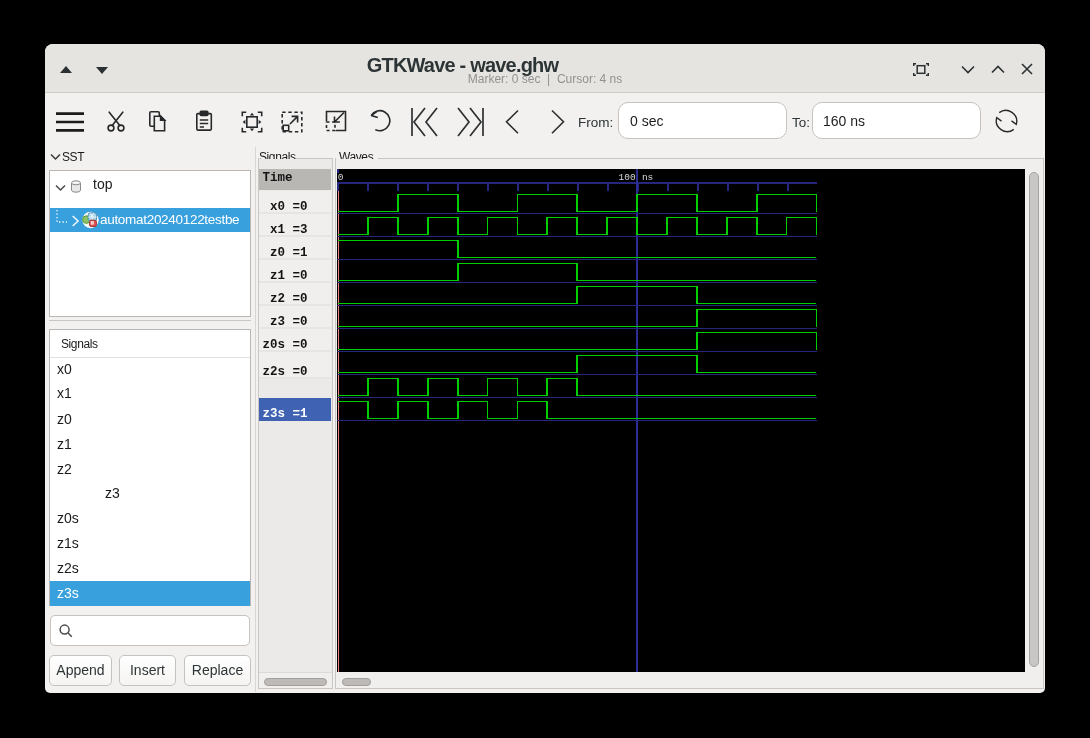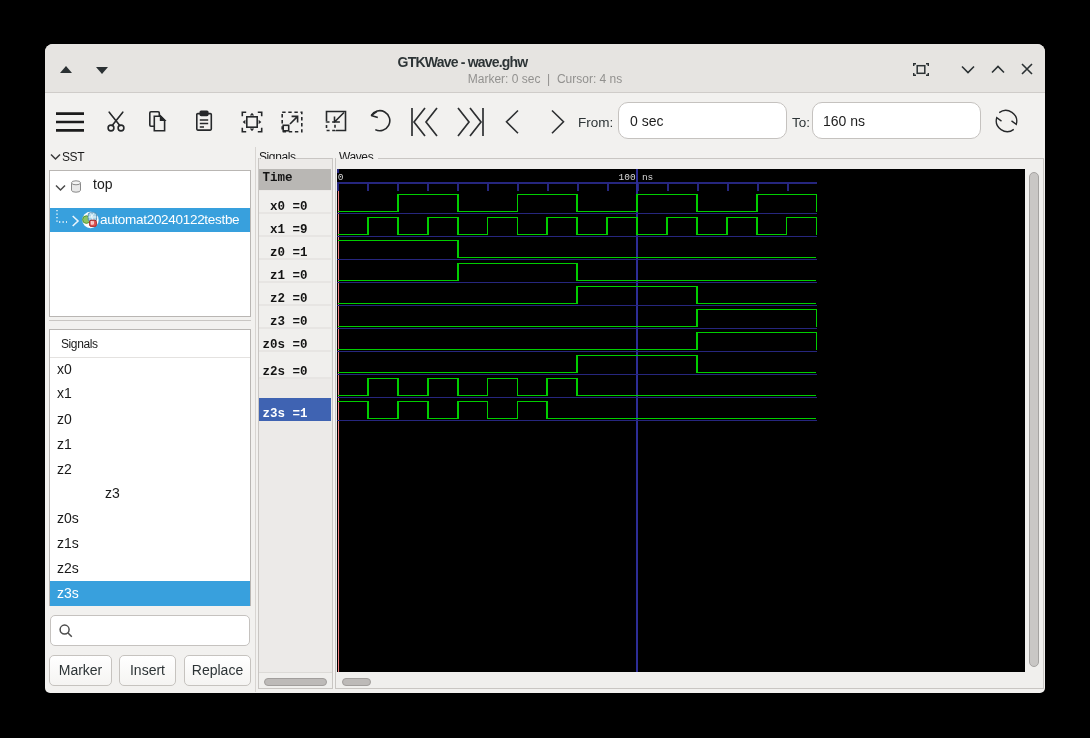--- a/index.html
+++ b/index.html
@@ -8,21 +8,21 @@
 .abs { position:absolute; }
 #win { position:absolute; left:45px; top:44px; width:1000px; height:649px;
   background:#f2f1ef; border-radius:8px 8px 5px 5px; overflow:hidden; }
 #titlebar { position:absolute; left:0; top:0; width:1000px; height:49px;
   background:#e6e4e1; border-bottom:1px solid #cfccc9; }
 .tri-up { width:0; height:0; border-left:6px solid transparent; border-right:6px solid transparent;
   border-bottom:7px solid #2b3133; }
 .tri-dn { width:0; height:0; border-left:6px solid transparent; border-right:6px solid transparent;
   border-top:7px solid #2b3133; }
 #title { position:absolute; top:10px; left:0; width:835px; text-align:center;
-  font-size:14px; font-weight:bold; color:#2d3436; letter-spacing:-0.8px; }
+  font-size:20px; font-weight:bold; color:#2d3436; letter-spacing:-0.8px; }
 #subtitle { position:absolute; top:28px; left:0; width:1000px; text-align:center;
   font-size:12px; color:#92918f; }
 input.gtk { position:absolute; background:#fff; border:1px solid #c5c2bf; border-radius:10px;
   font-family:"Liberation Sans", sans-serif; font-size:14px; color:#1d1d1d; padding-left:11px; }
 .lbl { position:absolute; font-size:13.5px; color:#2d3436; }
 .flbl { position:absolute; font-size:12px; letter-spacing:-0.4px; color:#1a1a1a; }
 .panelbox { position:absolute; background:#fff; border:1px solid #b9b6b3; }
 .frameline { position:absolute; background:#c9c6c3; }
 .treerow-sel { position:absolute; background:#38a0dd; color:#fff; }
 .listrow { position:absolute; left:5px; width:200px; height:25px; font-size:14px; color:#1a1a1a;
@@ -192,36 +192,36 @@
 <div class="listrow" style="top:487px;">z1s</div>
 <div class="listrow" style="top:512px;">z2s</div>
 <div class="listrow" style="top:537px; background:#38a0dd; color:#fff; width:200px; height:25px;">z3s</div>
 <div class="abs" style="left:5px; top:571px; width:200px; height:31px; background:#fff; border:1px solid #c5c2bf; border-radius:5px;"></div>
 <svg class="ic" style="left:14px; top:580px;" width="15" height="15" viewBox="0 0 15 15">
   <g stroke="#4c4c4c" fill="none" stroke-width="1.5">
     <circle cx="5.6" cy="5.6" r="4.5"></circle>
     <path d="M9,9 L12.8,12.8"></path>
   </g>
 </svg>
-<div class="btn" style="left:4px; top:611px; width:63px; height:31px; line-height:29px;">Marker</div>
+<div class="btn" style="left:4px; top:611px; width:63px; height:31px; line-height:29px;">Append</div>
 <div class="btn" style="left:74px; top:611px; width:57px; height:31px; line-height:29px;">Insert</div>
 <div class="btn" style="left:139px; top:611px; width:67px; height:31px; line-height:29px;">Replace</div>
 
 <div class="abs" style="left:210px; top:103px; width:1px; height:545px; background:#d8d5d2;"></div>
 
 <div class="flbl" style="left:214px; top:106px;">Signals</div>
 <div class="frameline" style="left:251px; top:114px; width:36px; height:1px;"></div>
 <div class="frameline" style="left:212.5px; top:114px; width:1px; height:530px;"></div>
 <div class="frameline" style="left:286.5px; top:114px; width:1px; height:530px;"></div>
 <div class="frameline" style="left:212.5px; top:643.5px; width:75px; height:1px;"></div>
 <div class="abs" style="left:213.5px; top:115px; width:73px; height:528.5px; background:#eceae8;"></div>
 <div class="abs" style="left:213.5px; top:125px; width:72.5px; height:21px; background:#b9b7b4;"></div>
 <div class="midrow mono" style="top:125px; height:21px; line-height:19px; background:none; box-shadow:none;">Time</div>
 <div class="midrow mono" style="top:146.5px;"> x0 =0</div>
-<div class="midrow mono" style="top:169.5px;"> x1 =9</div>
+<div class="midrow mono" style="top:169.5px;"> x1 =3</div>
 <div class="midrow mono" style="top:192.5px;"> z0 =1</div>
 <div class="midrow mono" style="top:215.5px;"> z1 =0</div>
 <div class="midrow mono" style="top:238.5px;"> z2 =0</div>
 <div class="midrow mono" style="top:261.5px;"> z3 =0</div>
 <div class="midrow mono" style="top:284.5px;">z0s =0</div>
 <div class="midrow mono" style="top:307.5px;">z1s =0</div>
 <div class="midrow mono" style="top:312px;">z2s =0</div>
 <div class="midrow mono" style="top:353.5px; background:#3f63b2; color:#fff; box-shadow:none;">z3s =1</div>
 <div class="abs" style="left:213.5px; top:628px; width:73px; height:16px; background:#f0efed; border-top:1px solid #dcdad7;"></div>
 <div class="abs" style="left:218.5px; top:633.5px; width:63.5px; height:8px; background:#bdbab8; border:1px solid #a19e9c; border-radius:4.5px;"></div>

